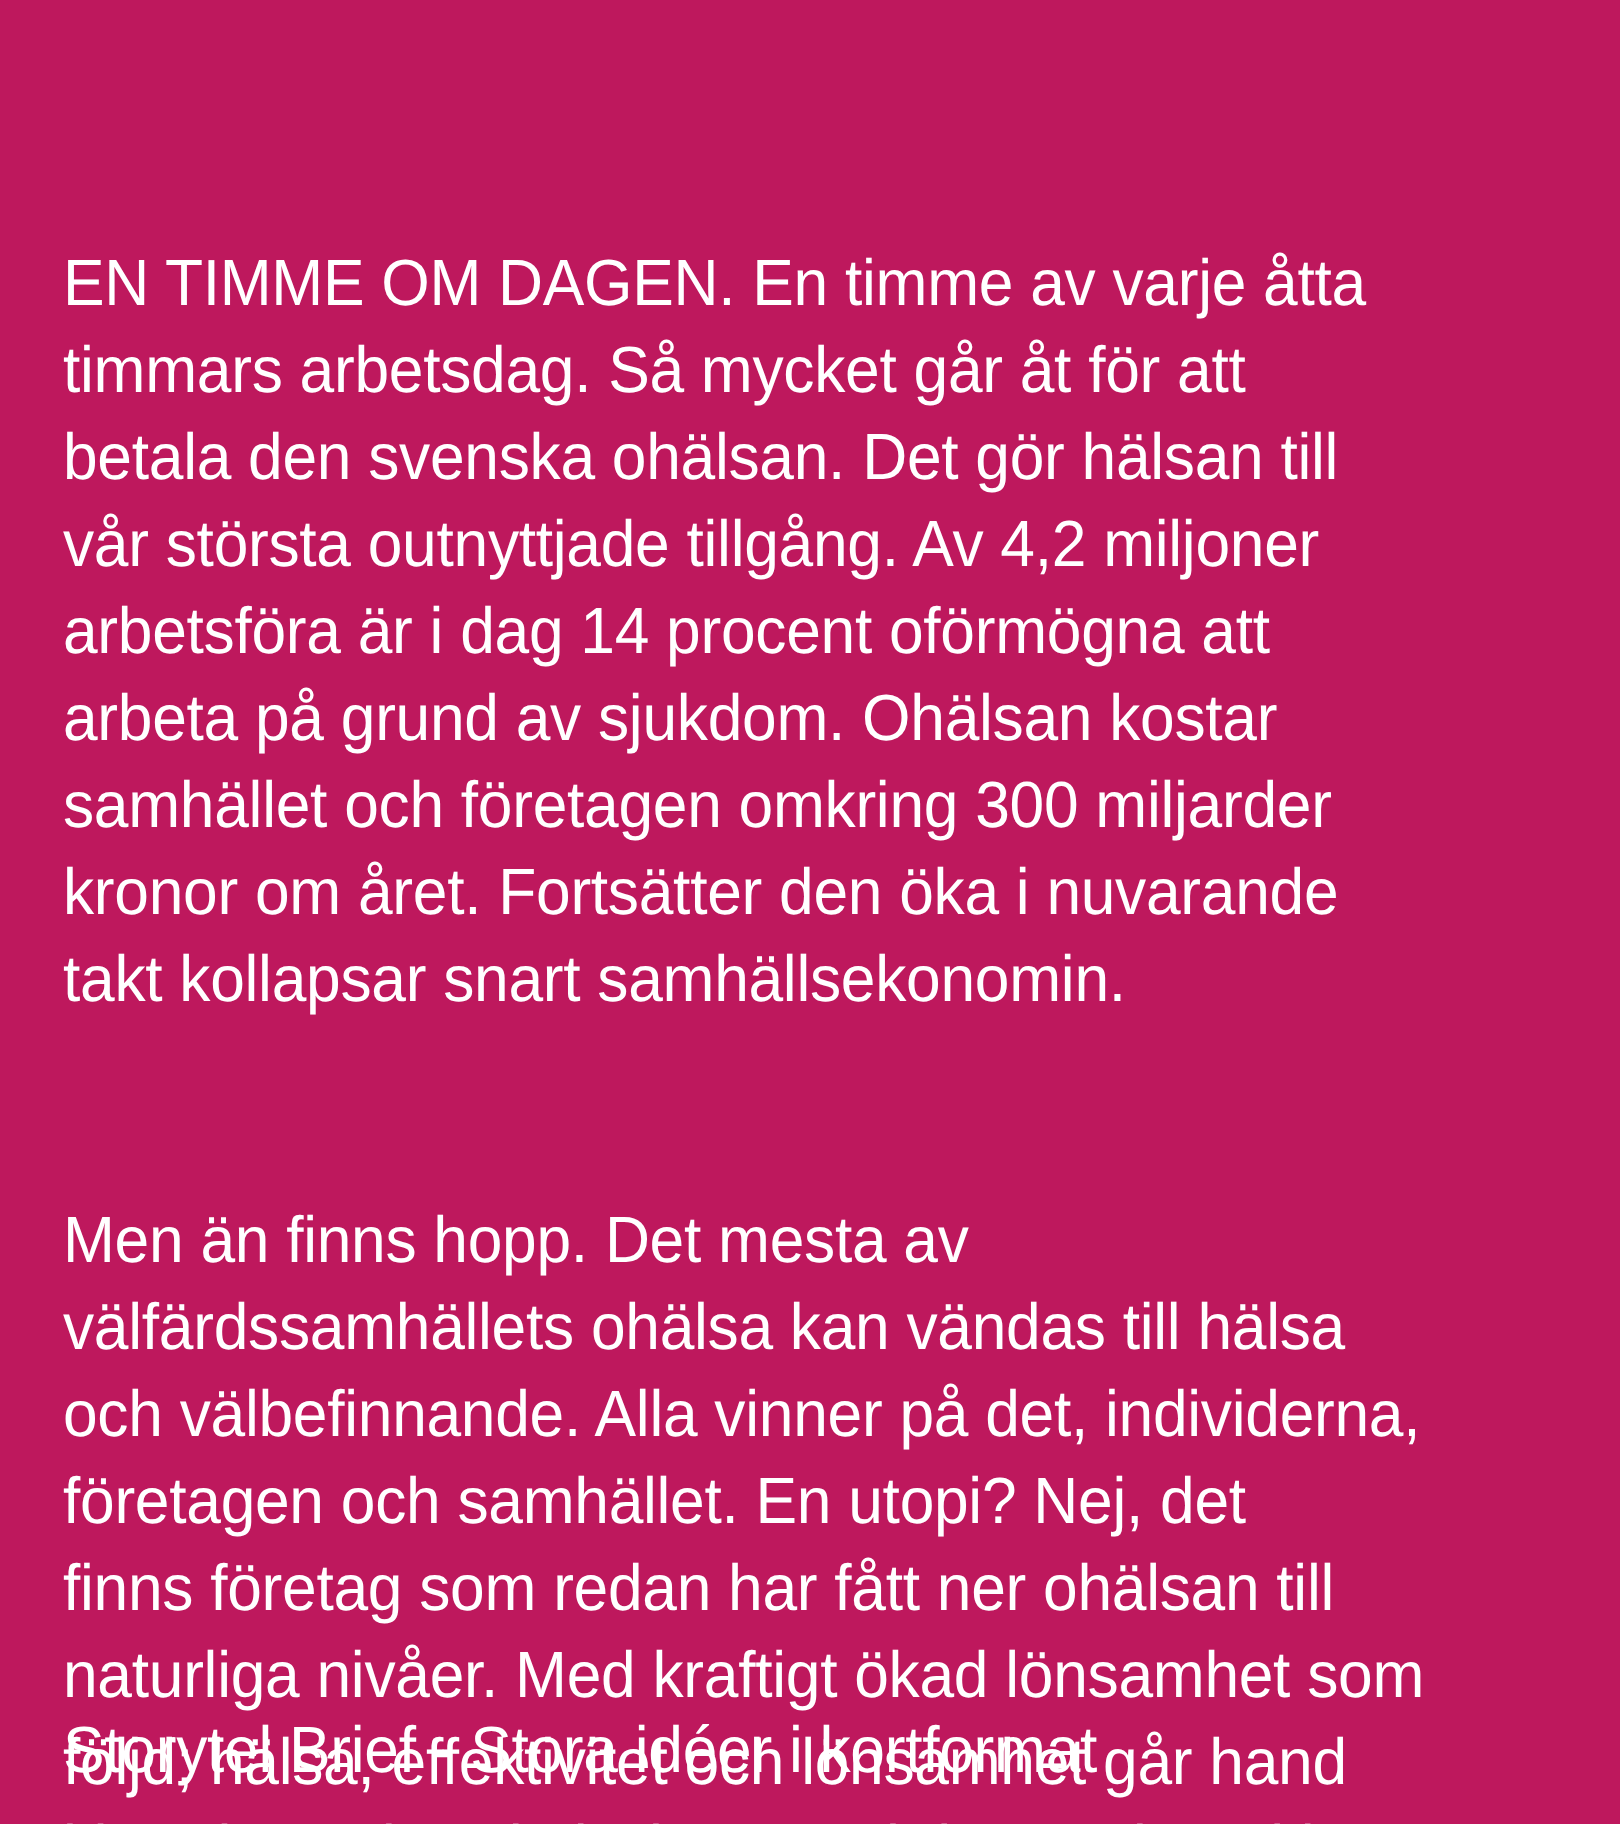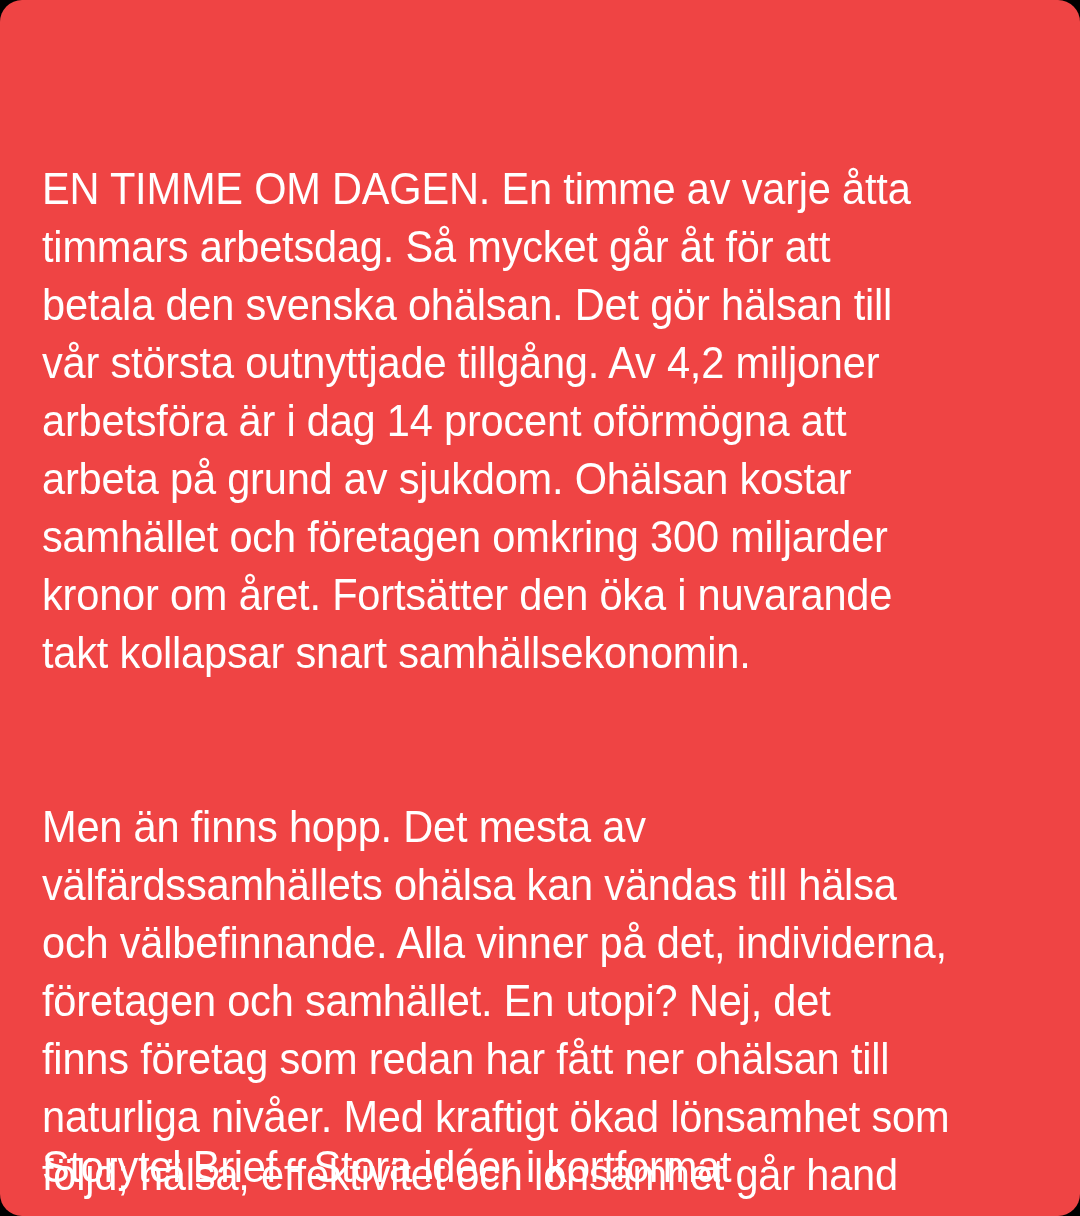--- a/index.html
+++ b/index.html
@@ -55,21 +55,21 @@
     font-weight: 500;
     letter-spacing: -0.2px;
     transform: scaleX(0.955);
     transform-origin: left top;
     white-space: pre;
   }
 </style>
 </head>
 <body style="background: rgb(0, 0, 0);">
 
-<div id="card" style="background: #ef4444; border-radius: 22px;">
+<div id="card" style="background: #be185d;">
 
   <div id="body-copy" style="color: rgb(255, 255, 255);">
     <div class="para" id="para-1">EN TIMME OM DAGEN. En timme av varje åtta
 timmars arbetsdag. Så mycket går åt för att
 betala den svenska ohälsan. Det gör hälsan till
 vår största outnyttjade tillgång. Av 4,2 miljoner
 arbetsföra är i dag 14 procent oförmögna att
 arbeta på grund av sjukdom. Ohälsan kostar
 samhället och företagen omkring 300 miljarder
 kronor om året. Fortsätter den öka i nuvarande

